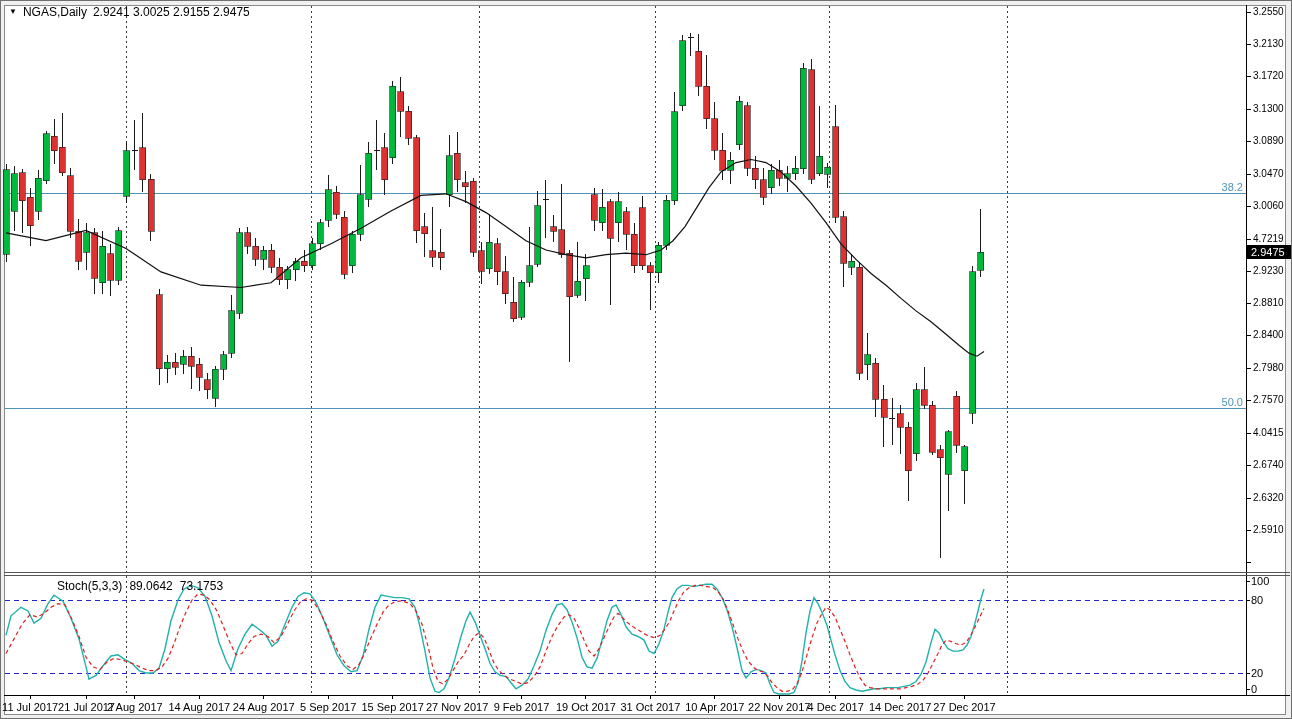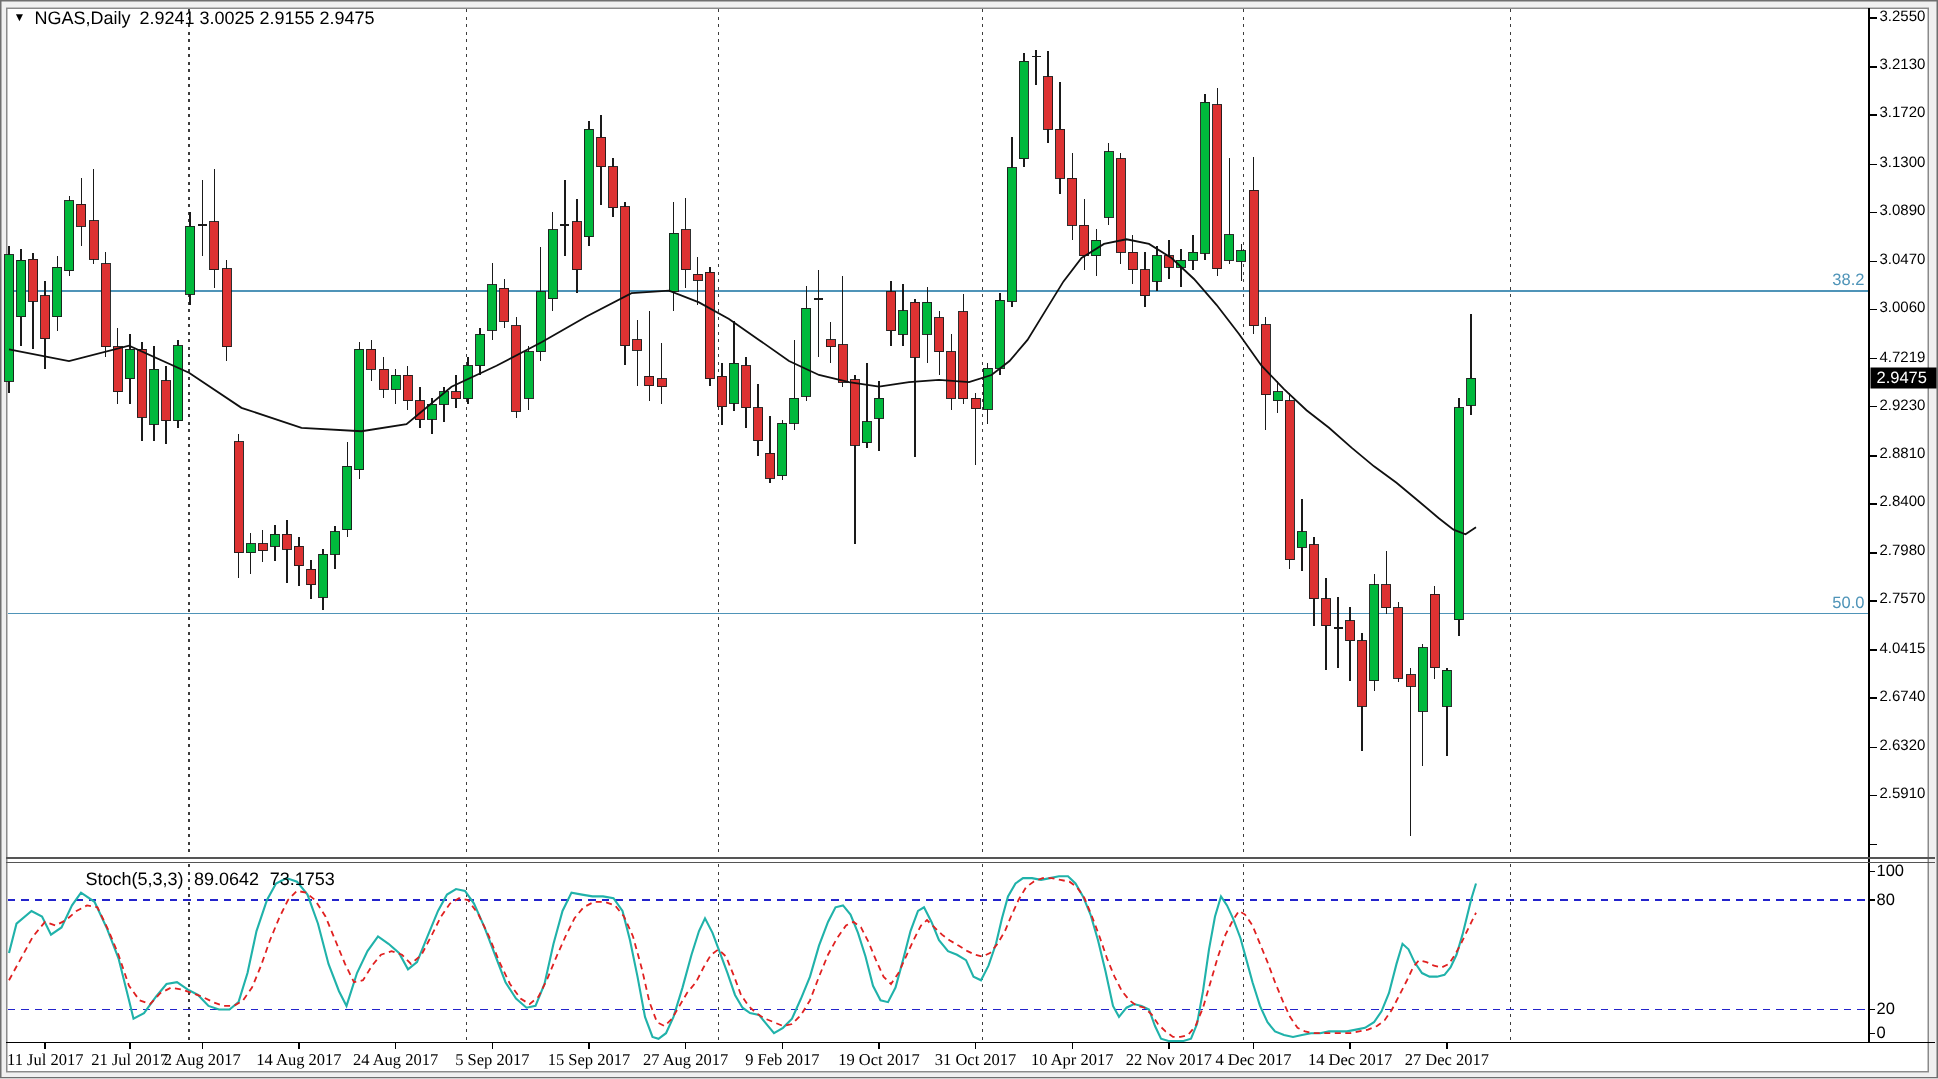--- a/index.html
+++ b/index.html
@@ -6,21 +6,21 @@
   #window{position:relative;width:1292px;height:719px;background:#f0f0f0;overflow:hidden;border:1px solid #6f6f6f;box-sizing:border-box;}
   #chart-area{position:absolute;left:3px;top:4px;right:5px;bottom:3px;background:#ffffff;border:1px solid #8a8a8a;}
   #plot-svg{position:absolute;left:0;top:0;}
   #title-row{position:absolute;left:8px;top:4px;display:flex;align-items:center;gap:6px;font-size:12px;color:#000;z-index:5;}
   #title-row .tri{font-size:8px;line-height:1;}
   #title-row .sym{font-weight:500;}
   #stoch-label-row{position:absolute;left:8px;top:578px;display:flex;gap:7px;font-size:12px;color:#000;z-index:5;margin-left:48px;}
   .axis-label{position:absolute;left:1252px;font-size:10px;color:#000;white-space:nowrap;}
   .stoch-axis-label{position:absolute;left:1250px;font-size:11px;color:#000;}
   .fib-label{position:absolute;font-size:11px;text-align:right;width:40px;}
-  .date-label{position:absolute;top:700px;transform:translateX(-50%);font-size:11px;color:#000;white-space:nowrap;font-family:Liberation Serif, serif;}
+  .date-label{position:absolute;top:700px;transform:translateX(-50%);font-size:11px;color:#000;white-space:nowrap;}
   #price-tag{position:absolute;left:1246px;width:44px;height:14px;background:#000;color:#fff;font-size:11px;line-height:14px;padding-left:4px;z-index:6;}
 </style>
 </head>
 <body>
 
 <div id="window">
   <div id="chart-area"></div>
   <svg id="plot-svg" width="1292" height="719">
       <line x1="4" y1="192.9228949999999" x2="1245" y2="192.9228949999999" stroke="#4f94b8" stroke-width="1" shape-rendering="crispEdges"></line>
       <line x1="4" y1="407.93687" x2="1245" y2="407.93687" stroke="#4f94b8" stroke-width="1" shape-rendering="crispEdges"></line>
@@ -368,21 +368,21 @@
       <div class="stoch-axis-label" style="top: 681.5px;">0</div>
     </div>
   <div id="time-axis">
       <div class="date-label" style="left: 29.165px;">11 Jul 2017</div>
       <div class="date-label" style="left: 85.55px;">21 Jul 2017</div>
       <div class="date-label" style="left: 133.88px;">2 Aug 2017</div>
       <div class="date-label" style="left: 198.32px;">14 Aug 2017</div>
       <div class="date-label" style="left: 262.76px;">24 Aug 2017</div>
       <div class="date-label" style="left: 327.2px;">5 Sep 2017</div>
       <div class="date-label" style="left: 391.64px;">15 Sep 2017</div>
-      <div class="date-label" style="left: 456.08px;">27 Aug 2017</div>
+      <div class="date-label" style="left: 456.08px;">27 Nov 2017</div>
       <div class="date-label" style="left: 520.52px;">9 Feb 2017</div>
       <div class="date-label" style="left: 584.96px;">19 Oct 2017</div>
       <div class="date-label" style="left: 649.4px;">31 Oct 2017</div>
       <div class="date-label" style="left: 713.84px;">10 Apr 2017</div>
       <div class="date-label" style="left: 778.28px;">22 Nov 2017</div>
       <div class="date-label" style="left: 834.665px;">4 Dec 2017</div>
       <div class="date-label" style="left: 899.105px;">14 Dec 2017</div>
       <div class="date-label" style="left: 963.545px;">27 Dec 2017</div>
     </div>
   <div id="fib-labels">

